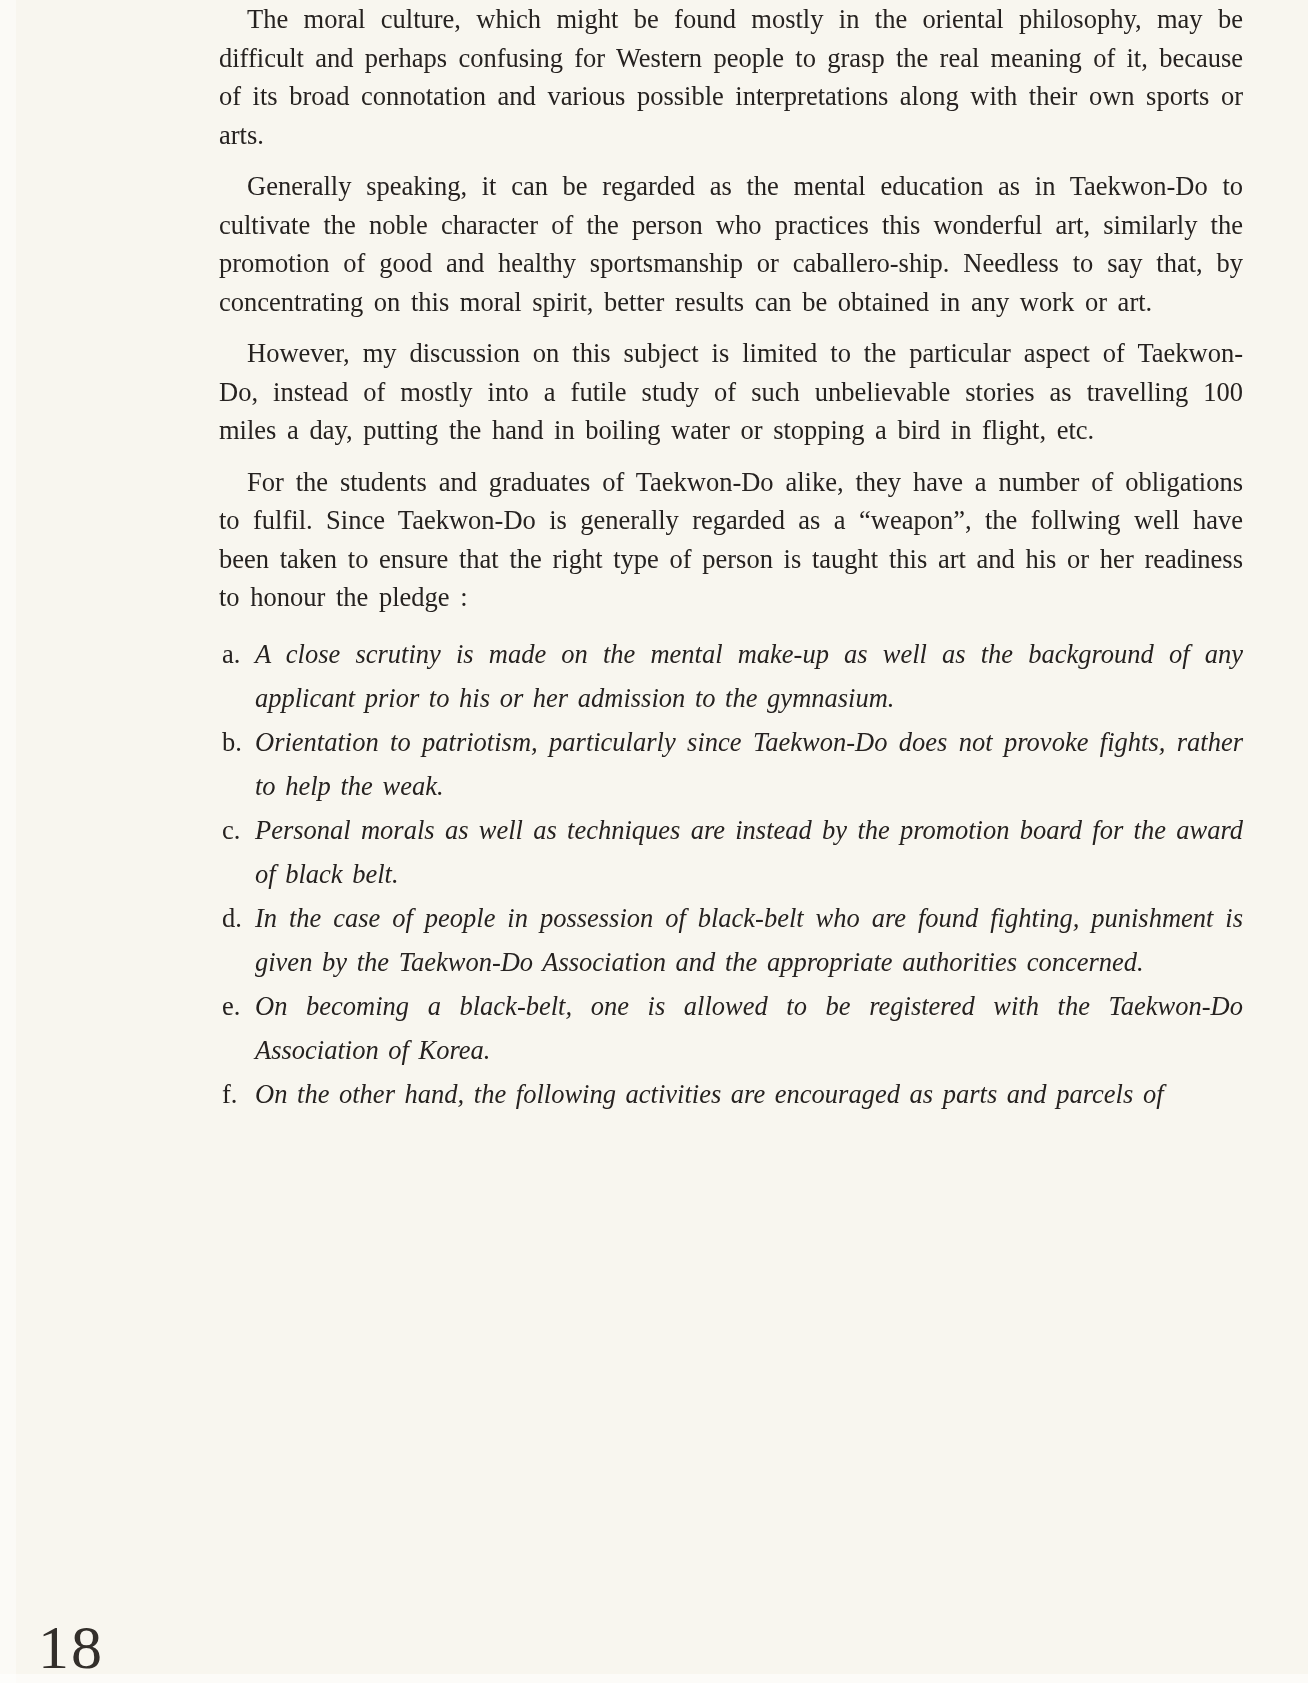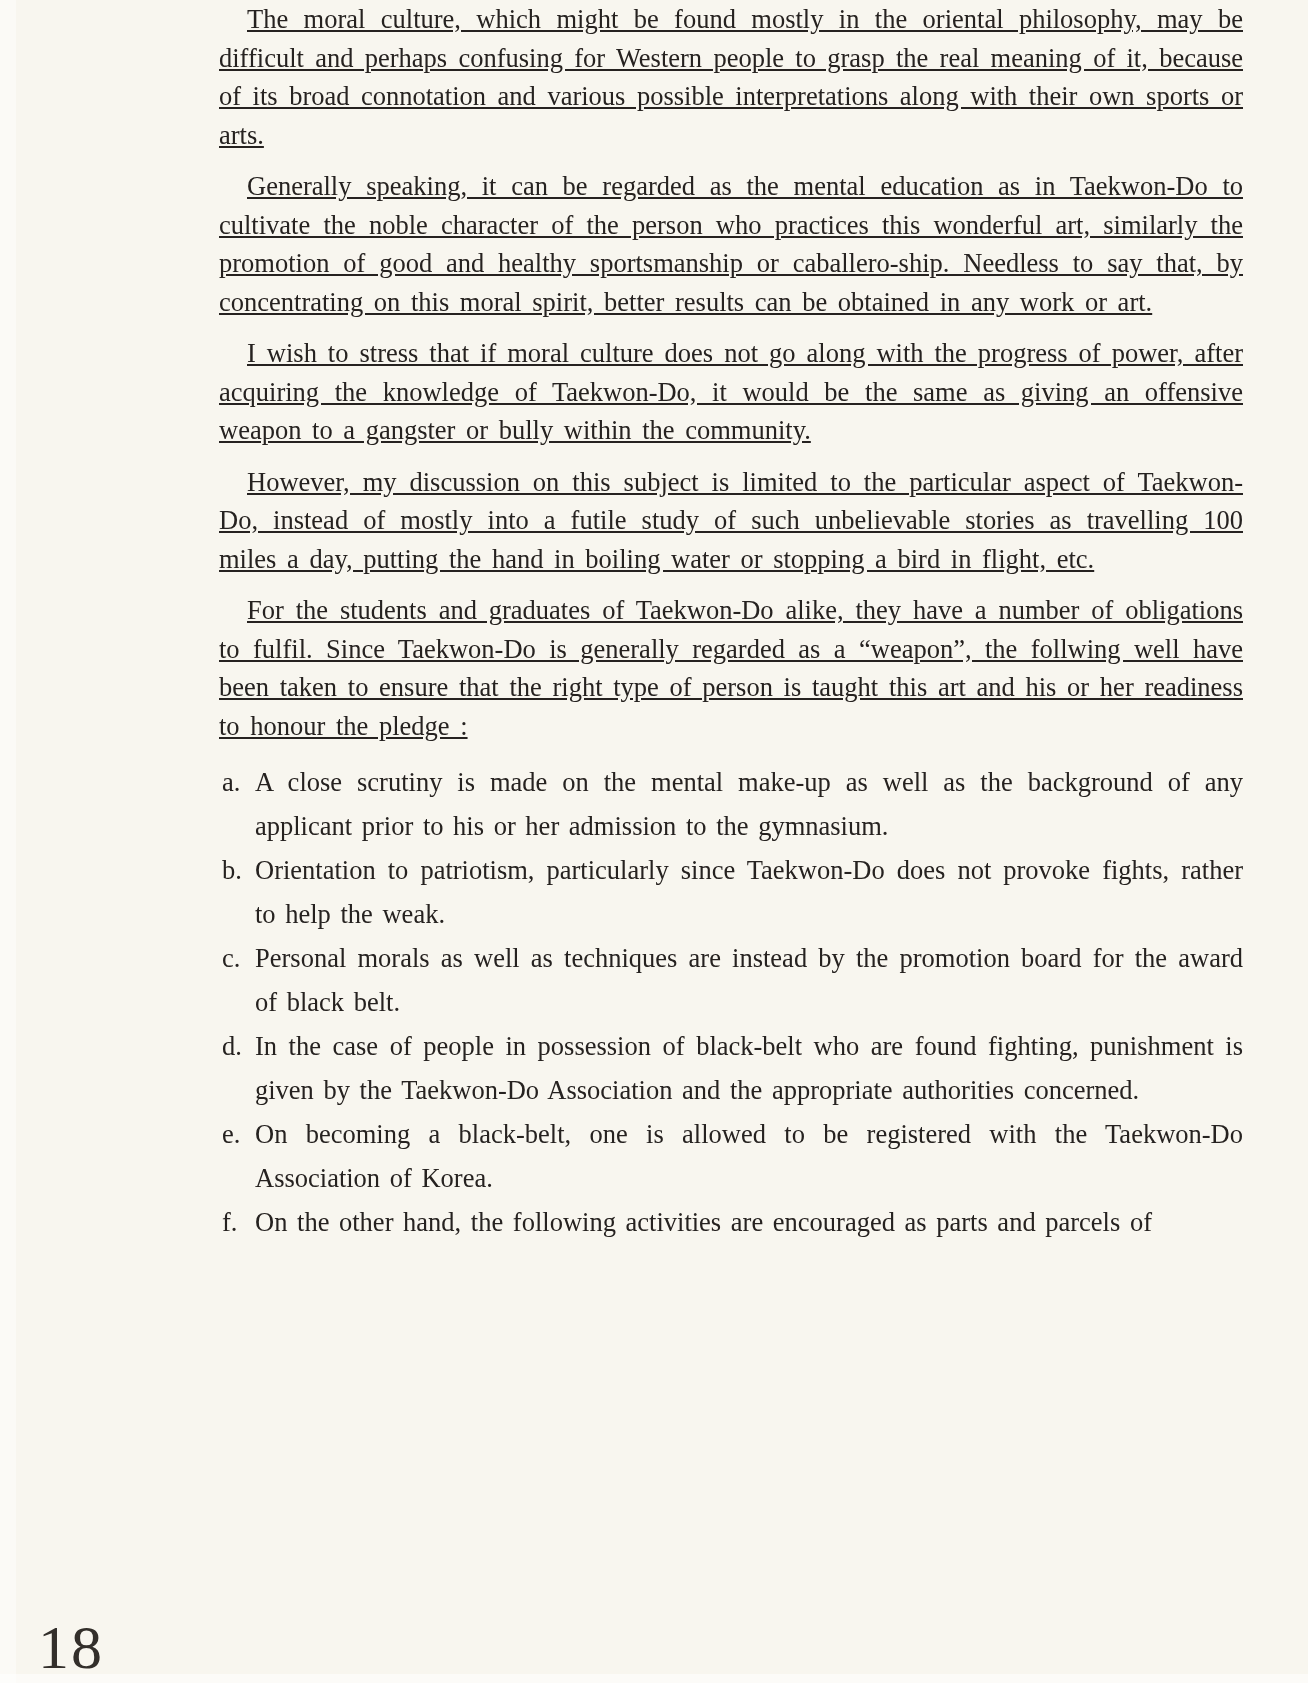--- a/index.html
+++ b/index.html
@@ -50,62 +50,61 @@
     color: #1a1714;
   }
   .para {
     margin: 0 0 13px 0;
     font-size: 26.5px;
     line-height: 38.5px;
     text-align: justify;
     text-indent: 28px;
     word-spacing: 4px;
     color: #262220;
-    text-decoration: underline;
   }
   .obligations {
     margin-top: 15px;
     padding-left: 3px;
   }
   .list-item {
     display: flex;
     align-items: flex-start;
     font-size: 26.5px;
     line-height: 44px;
     color: #262220;
   }
   .list-item .marker {
     flex: 0 0 33px;
     width: 33px;
   }
   .list-item .item-text {
     flex: 1 1 auto;
     text-align: justify;
     word-spacing: 3px;
+    font-style: italic;
   }
   .page-number {
     position: absolute;
     left: 38px;
     top: 1616px;
     font-size: 62px;
     line-height: 1;
     letter-spacing: 2px;
     color: #332f2b;
   }
 </style>
 </head>
 <body>
 
 <div class="scan">
   <div class="content">
 
 
     <p class="para">The moral culture, which might be found mostly in the oriental philosophy, may be difficult and perhaps confusing for Western people to grasp the real meaning of it, because of its broad connotation and various possible interpretations along with their own sports or arts.</p>
     <p class="para">Generally speaking, it can be regarded as the mental education as in Taekwon-Do to cultivate the noble character of the person who practices this wonderful art, similarly the promotion of good and healthy sportsmanship or caballero-ship. Needless to say that, by concentrating on this moral spirit, better results can be obtained in any work or art.</p>
-    <p class="para">I wish to stress that if moral culture does not go along with the progress of power, after acquiring the knowledge of Taekwon-Do, it would be the same as giving an offensive weapon to a gangster or bully within the community.</p>
     <p class="para">However, my discussion on this subject is limited to the particular aspect of Taekwon-Do, instead of mostly into a futile study of such unbelievable stories as travelling 100 miles a day, putting the hand in boiling water or stopping a bird in flight, etc.</p>
     <p class="para">For the students and graduates of Taekwon-Do alike, they have a number of obligations to fulfil. Since Taekwon-Do is generally regarded as a “weapon”, the follwing well have been taken to ensure that the right type of person is taught this art and his or her readiness to honour the pledge :</p>
 
     <div class="obligations">
 
       <div class="list-item">
         <span class="marker">a.</span>
         <span class="item-text">A close scrutiny is made on the mental make-up as well as the background of any applicant prior to his or her admission to the gymnasium.</span>
       </div>
 

